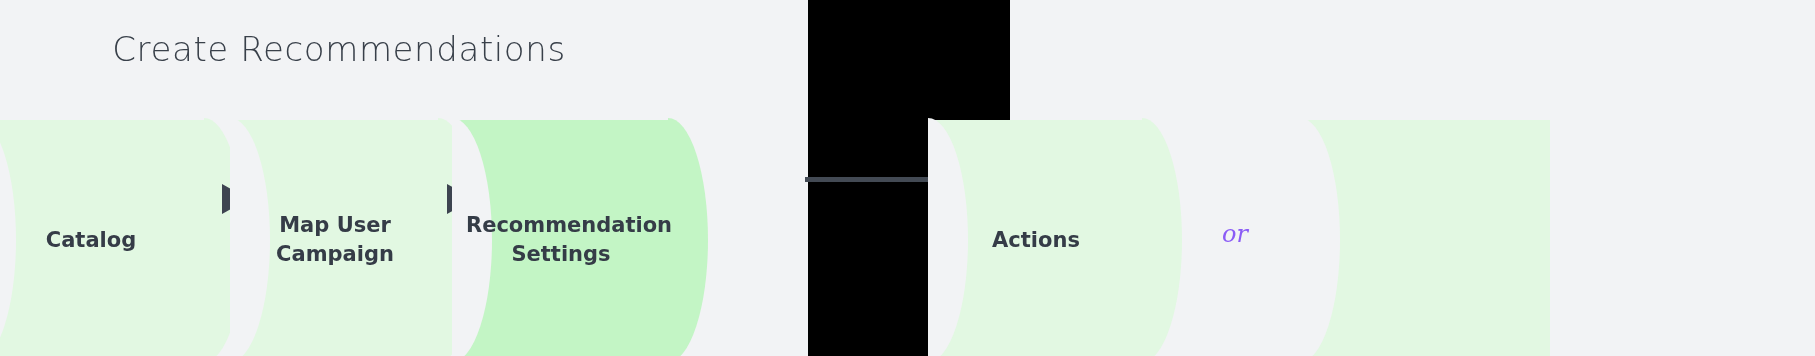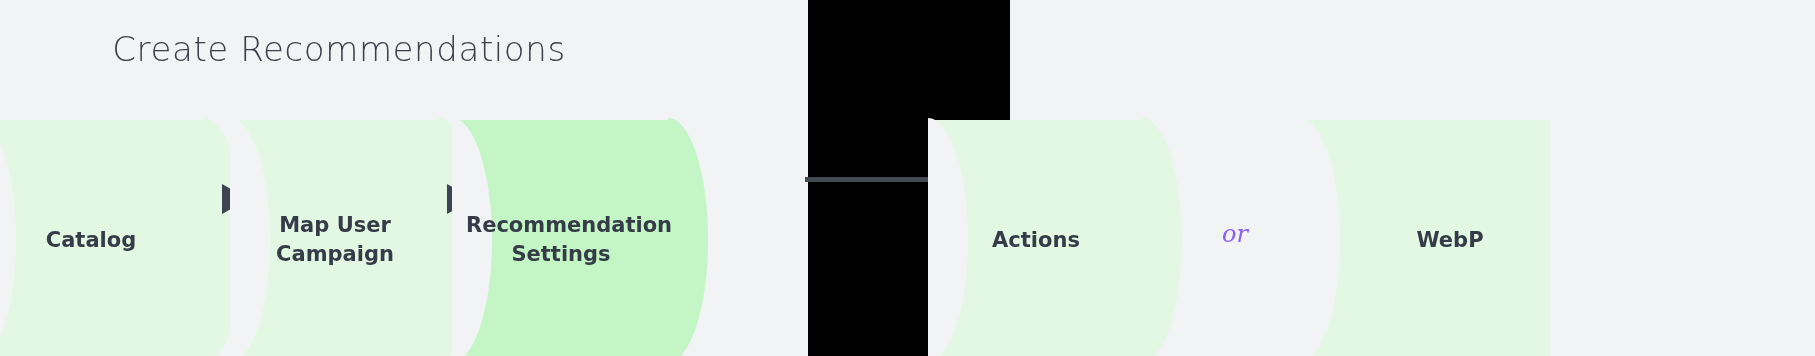--- a/index.html
+++ b/index.html
@@ -187,16 +187,15 @@
     <div class="edge-left"></div>
     <div class="edge-right"></div>
     <div class="banner-label">Actions</div>
   </div>
 
   <div id="or-label" style="left:1185px; width:100px;">or</div>
 
   <div class="banner" style="left:1300px; width:300px;">
     <div class="edge-left"></div>
     <div class="edge-right"></div>
-    <div class="banner-label">WebP</div>
   </div>
 
 </div>
 
 </body></html>

